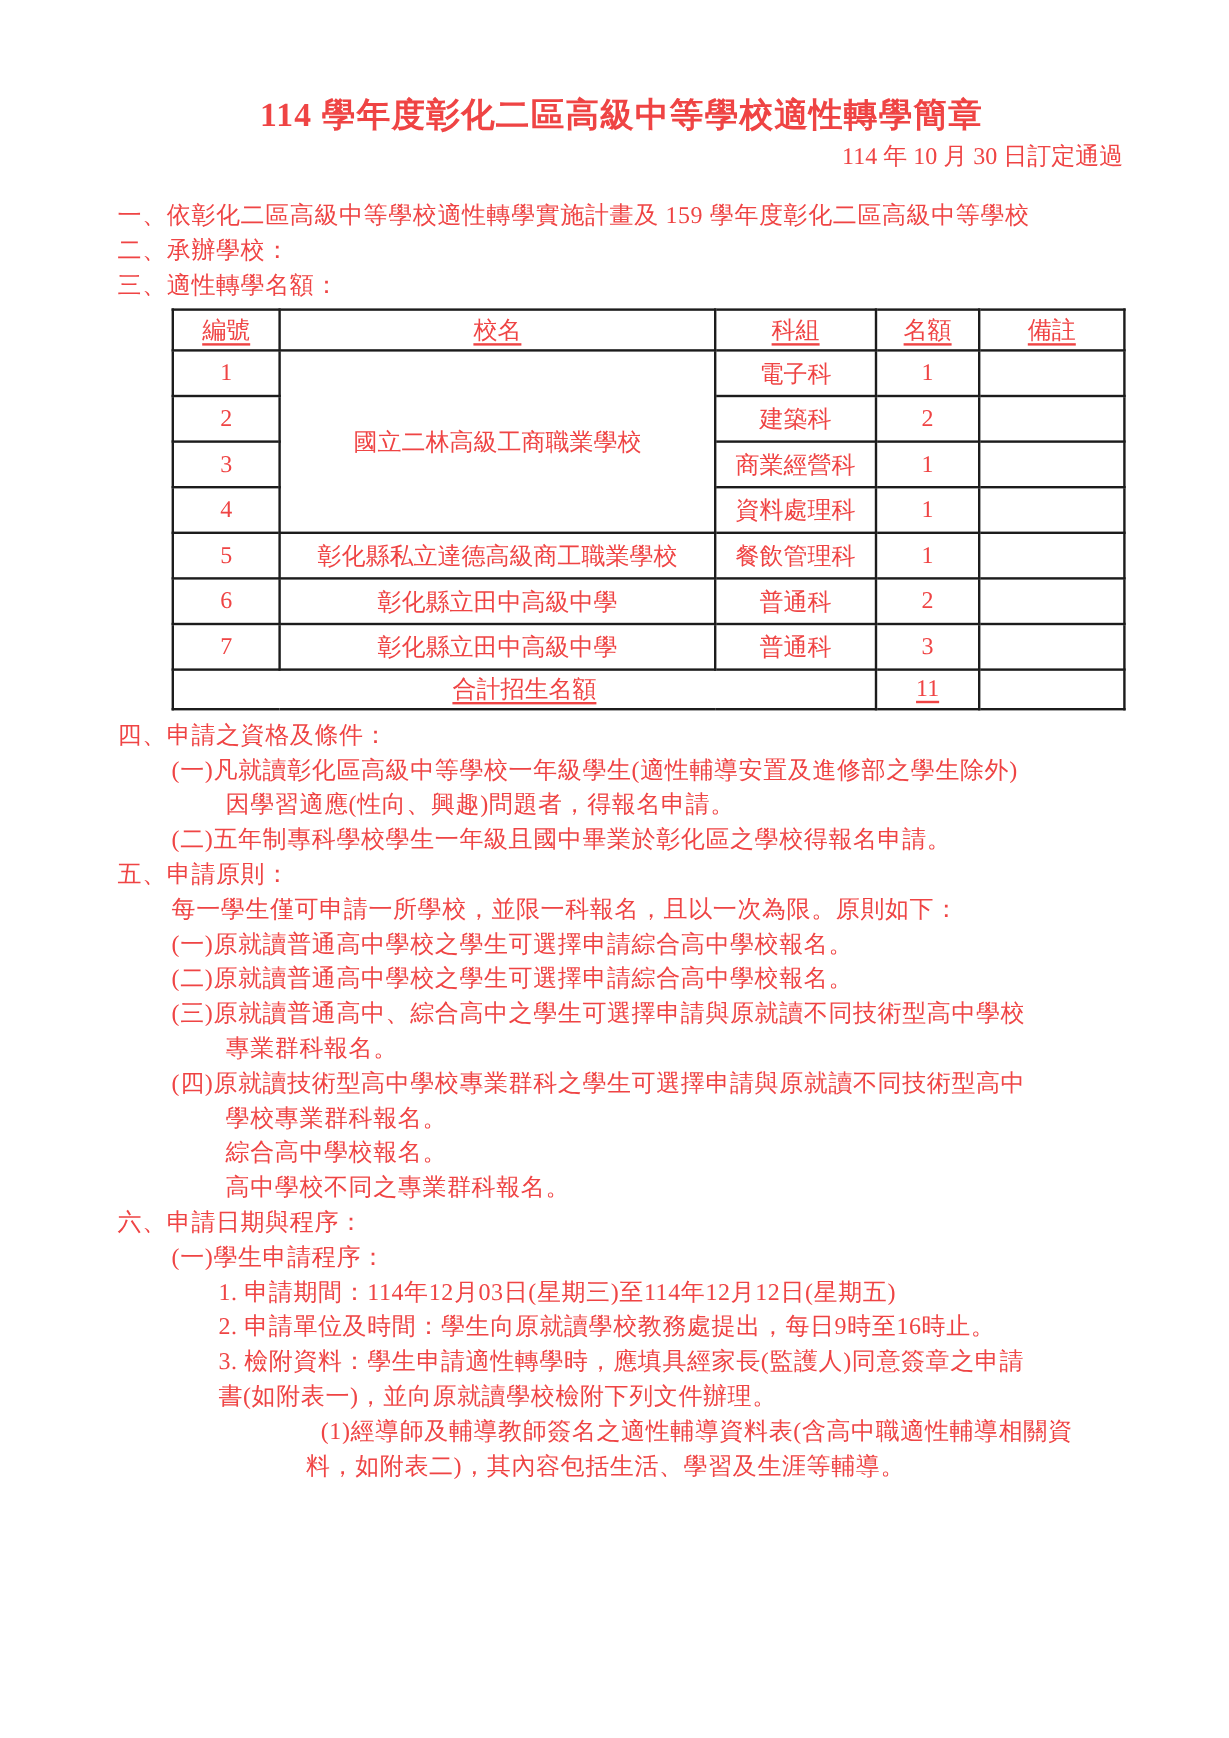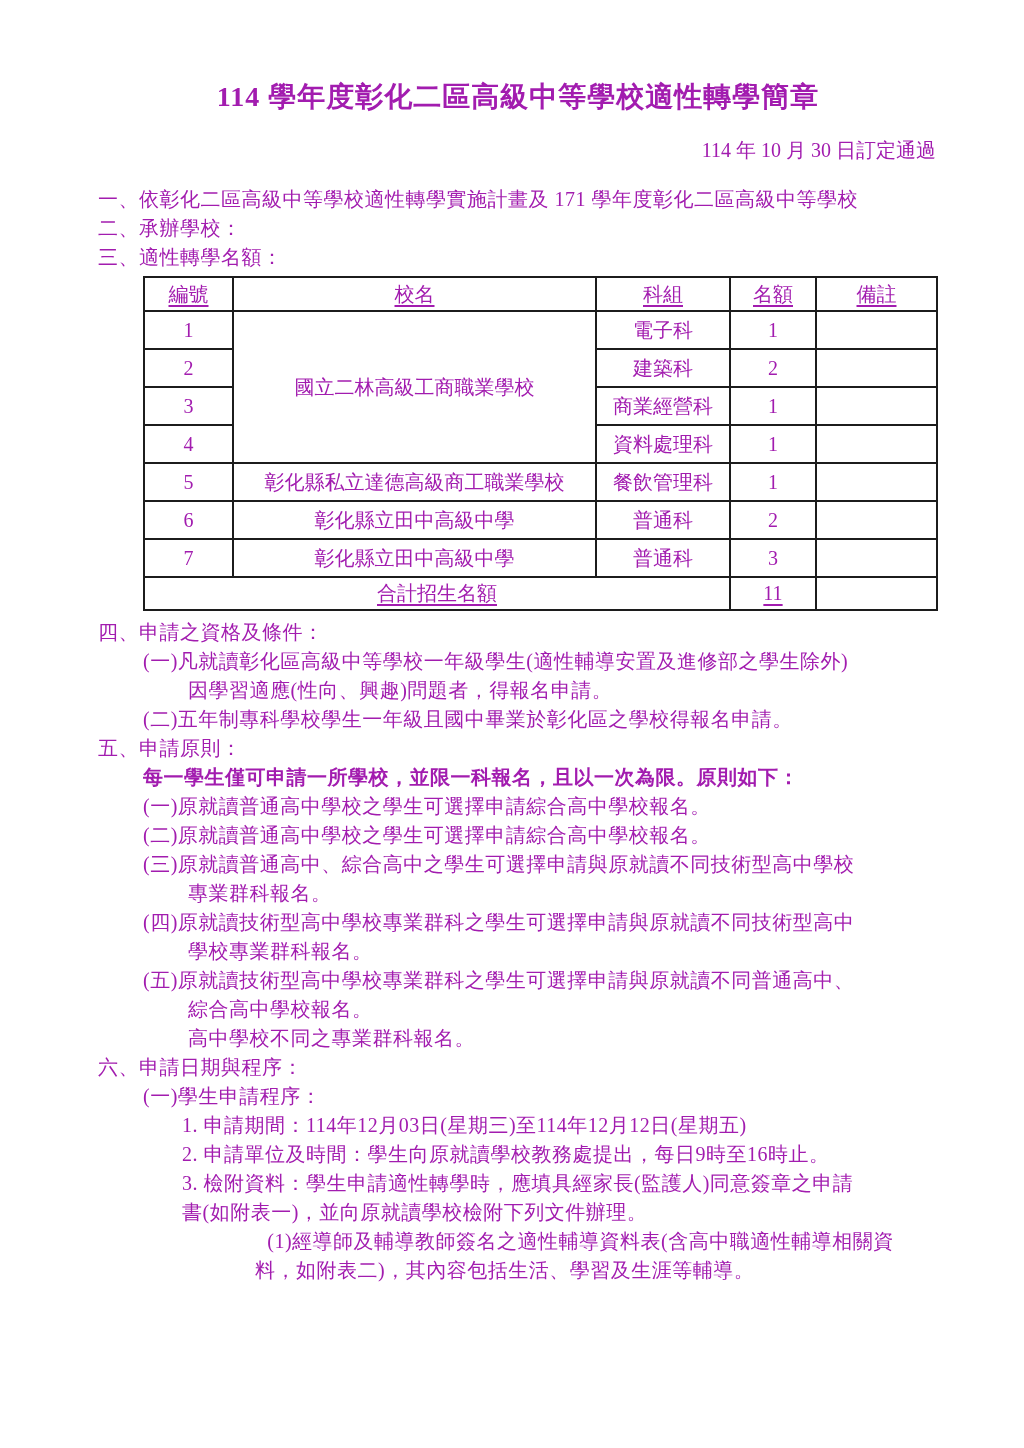--- a/index.html
+++ b/index.html
@@ -5,57 +5,57 @@
   html, body {
     margin: 0;
     padding: 0;
     background: #ffffff;
   }
   .page {
     position: relative;
     width: 1024px;
     height: 1448px;
     background: #ffffff;
-    color: #a21caf;
+    color: #ef4444;
     font-family: "Liberation Serif", "DejaVu Serif", serif;
     box-sizing: border-box;
     padding: 80px 86px 40px 98px;
     overflow: hidden;
   }
   .title {
     margin: 0;
     text-align: center;
     font-size: 28px;
     font-weight: 700;
     letter-spacing: 1px;
     line-height: 34px;
     white-space: nowrap;
   }
   .date-note {
-    margin-top: 23px;
+    margin-top: 4px;
     text-align: right;
     font-size: 20px;
     line-height: 26px;
     padding-right: 2px;
     white-space: nowrap;
   }
   .body-block { margin-top: 22px; }
   .line {
     font-size: 20px;
     line-height: 29px;
     white-space: nowrap;
     letter-spacing: 0.5px;
   }
   .i0  { padding-left: 0; }
   .i1  { padding-left: 45px; }
   .i1c { padding-left: 90px; }
   .i2  { padding-left: 84px; }
   .i3  { padding-left: 125px; text-align: center; }
   .i3c { padding-left: 157px; }
-  .bold { font-weight: 700; }
+  .bold { font-weight: 400; }
 
   table.quota {
     border-collapse: collapse;
     margin: 4px 0 7px 45px;
     table-layout: fixed;
     width: 793px;
   }
   table.quota td {
     border: 2px solid #1c1c1c;
     text-align: center;
@@ -77,21 +77,21 @@
 <body>
 
 <div class="page">
 
   <h1 class="title">114 學年度彰化二區高級中等學校適性轉學簡章</h1>
 
   <div class="date-note">114 年 10 月 30 日訂定通過</div>
 
   <div class="body-block">
 
-    <div class="line i0">一、依彰化二區高級中等學校適性轉學實施計畫及 171 學年度彰化二區高級中等學校</div>
+    <div class="line i0">一、依彰化二區高級中等學校適性轉學實施計畫及 159 學年度彰化二區高級中等學校</div>
     <div class="line i0">二、承辦學校：</div>
     <div class="line i0">三、適性轉學名額：</div>
 
     <table class="quota">
       <colgroup>
         <col style="width:89px">
         <col style="width:363px">
         <col style="width:134px">
         <col style="width:86px">
         <col style="width:121px">
@@ -163,21 +163,20 @@
     <div class="line i1c">因學習適應(性向、興趣)問題者，得報名申請。</div>
     <div class="line i1">(二)五年制專科學校學生一年級且國中畢業於彰化區之學校得報名申請。</div>
     <div class="line i0">五、申請原則：</div>
     <div class="line i1 bold">每一學生僅可申請一所學校，並限一科報名，且以一次為限。原則如下：</div>
     <div class="line i1">(一)原就讀普通高中學校之學生可選擇申請綜合高中學校報名。</div>
     <div class="line i1">(二)原就讀普通高中學校之學生可選擇申請綜合高中學校報名。</div>
     <div class="line i1">(三)原就讀普通高中、綜合高中之學生可選擇申請與原就讀不同技術型高中學校</div>
     <div class="line i1c">專業群科報名。</div>
     <div class="line i1">(四)原就讀技術型高中學校專業群科之學生可選擇申請與原就讀不同技術型高中</div>
     <div class="line i1c">學校專業群科報名。</div>
-    <div class="line i1">(五)原就讀技術型高中學校專業群科之學生可選擇申請與原就讀不同普通高中、</div>
     <div class="line i1c">綜合高中學校報名。</div>
     <div class="line i1c">高中學校不同之專業群科報名。</div>
     <div class="line i0">六、申請日期與程序：</div>
     <div class="line i1">(一)學生申請程序：</div>
     <div class="line i2">1. 申請期間：114年12月03日(星期三)至114年12月12日(星期五)</div>
     <div class="line i2">2. 申請單位及時間：學生向原就讀學校教務處提出，每日9時至16時止。</div>
     <div class="line i2">3. 檢附資料：學生申請適性轉學時，應填具經家長(監護人)同意簽章之申請</div>
     <div class="line i2">書(如附表一)，並向原就讀學校檢附下列文件辦理。</div>
     <div class="line i3">(1)經導師及輔導教師簽名之適性輔導資料表(含高中職適性輔導相關資</div>
     <div class="line i3c">料，如附表二)，其內容包括生活、學習及生涯等輔導。</div>

